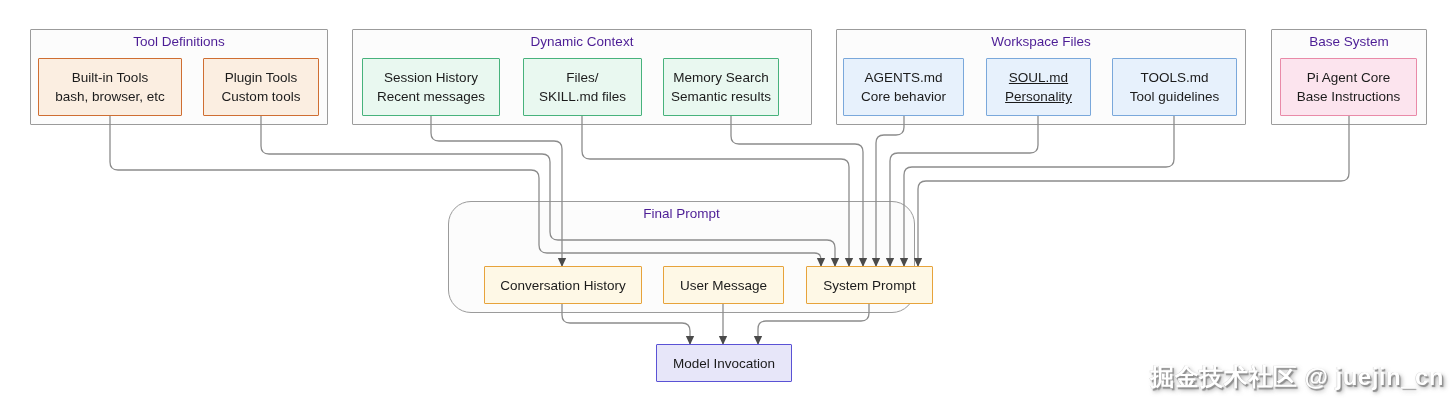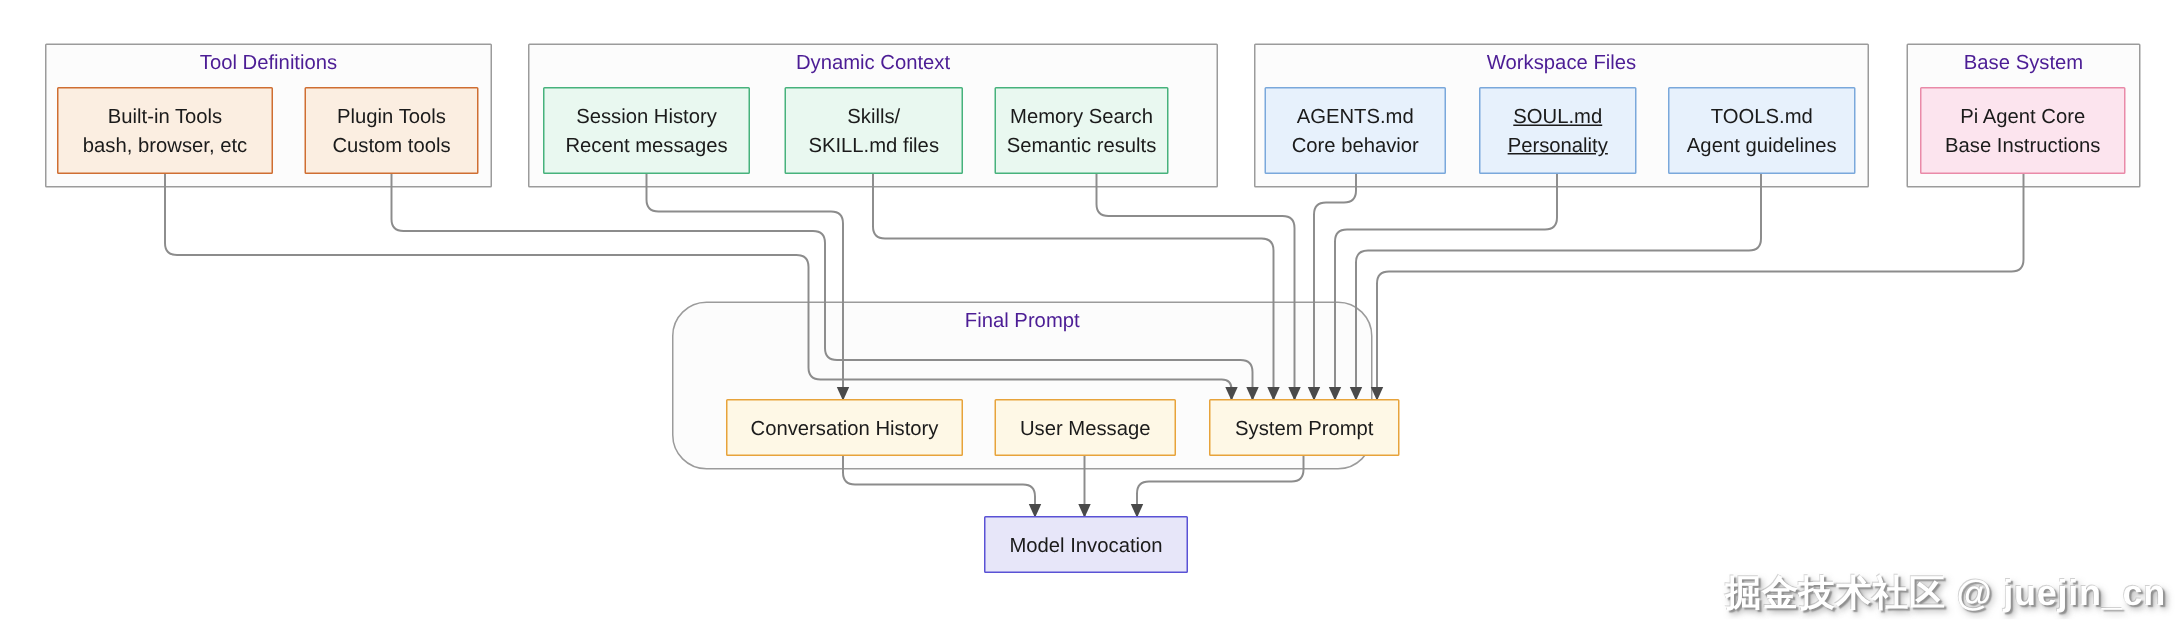--- a/index.html
+++ b/index.html
@@ -17,21 +17,21 @@
   }
   .node{
     position:absolute;display:flex;flex-direction:column;align-items:center;justify-content:center;
     font-size:13.5px;color:#1b1b1b;text-align:center;line-height:19px;
     box-sizing:border-box;border-style:solid;border-width:1.6px;border-radius:1px;
     white-space:nowrap;
   }
   svg.edges{position:absolute;left:0;top:0;z-index:3;pointer-events:none;}
   .nodes-layer .node{z-index:4;}
   .watermark{
-    position:absolute;right:12px;bottom:2px;z-index:9;
+    position:absolute;right:12px;bottom:20px;z-index:9;
     font-size:24px;font-weight:bold;color:#ffffff;letter-spacing:0.5px;
     text-shadow:1.5px 1.5px 1px #8f8f8f, 2.5px 3px 4px rgba(110,110,110,0.55), -0.5px -0.5px 0 rgba(170,170,170,0.5);
     white-space:nowrap;
   }
 </style>
 </head>
 <body>
 
 <div class="stage">
   <svg class="edges" width="1456" height="413">
@@ -66,41 +66,41 @@
         <div>Custom tools</div>
       </div>
       <div class="group" style="left: 352px; top: 29px; width: 460px; height: 96px;">
         <div class="group-label">Dynamic Context</div>
       </div>
       <div class="node" style="left: 362px; top: 58px; width: 138px; height: 58px; background: rgb(233, 248, 240); border-color: rgb(71, 178, 124);">
         <div>Session History</div>
         <div>Recent messages</div>
       </div>
       <div class="node" style="left: 523px; top: 58px; width: 119px; height: 58px; background: rgb(233, 248, 240); border-color: rgb(71, 178, 124);">
-        <div>Skills/</div>
+        <div>Files/</div>
         <div>SKILL.md files</div>
       </div>
       <div class="node" style="left: 663px; top: 58px; width: 116px; height: 58px; background: rgb(233, 248, 240); border-color: rgb(71, 178, 124);">
         <div>Memory Search</div>
         <div>Semantic results</div>
       </div>
       <div class="group" style="left: 836px; top: 29px; width: 410px; height: 96px;">
         <div class="group-label">Workspace Files</div>
       </div>
       <div class="node" style="left: 843px; top: 58px; width: 121px; height: 58px; background: rgb(231, 241, 252); border-color: rgb(122, 168, 219); align-items: center;">
         <div>AGENTS.md</div>
         <div>Core behavior</div>
       </div>
       <div class="node" style="left: 986px; top: 58px; width: 105px; height: 58px; background: rgb(231, 241, 252); border-color: rgb(122, 168, 219); text-decoration: underline;">
         <div>SOUL.md</div>
         <div>Personality</div>
       </div>
       <div class="node" style="left: 1112px; top: 58px; width: 125px; height: 58px; background: rgb(231, 241, 252); border-color: rgb(122, 168, 219);">
         <div>TOOLS.md</div>
-        <div>Agent guidelines</div>
+        <div>Tool guidelines</div>
       </div>
       <div class="group" style="left: 1271px; top: 29px; width: 156px; height: 96px;">
         <div class="group-label">Base System</div>
       </div>
       <div class="node" style="left: 1280px; top: 58px; width: 137px; height: 58px; background: rgb(252, 228, 238); border-color: rgb(233, 138, 168);">
         <div>Pi Agent Core</div>
         <div>Base Instructions</div>
       </div>
       <div class="group" style="left: 448px; top: 201px; width: 467px; height: 112px; border-radius: 23px;">
         <div class="group-label">Final Prompt</div>

